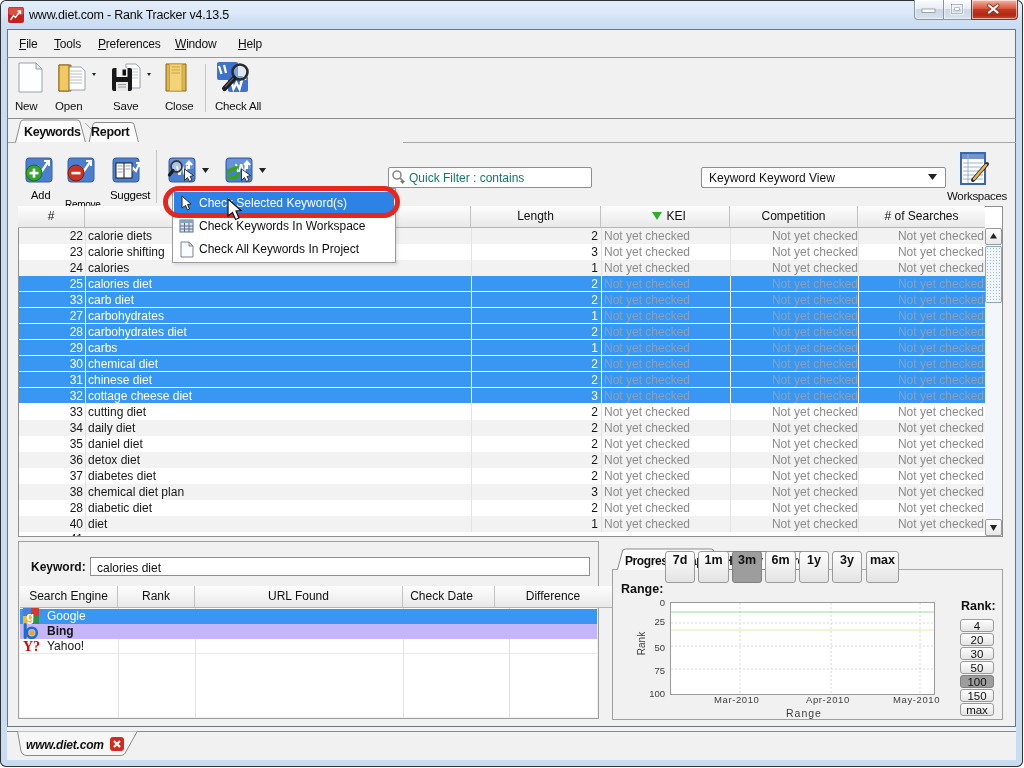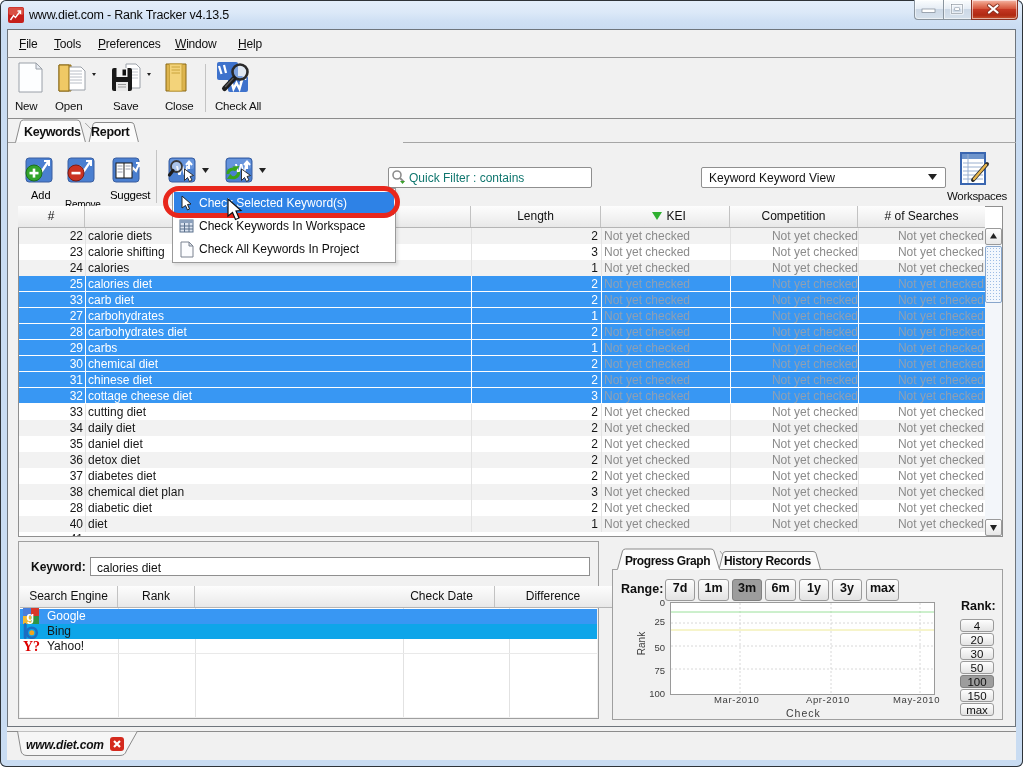--- a/index.html
+++ b/index.html
@@ -58,21 +58,21 @@
 #kwlabel{position:absolute;left:31px;top:560px;font-size:12px;font-weight:bold;color:#101010;}
 #kwinput{position:absolute;left:90px;top:557px;width:500px;height:19px;background:#fff;border:1px solid #8f8f8f;box-sizing:border-box;}
 #kwinput span{position:absolute;left:6px;top:3px;font-size:12px;color:#101010;}
 #setable{position:absolute;left:20px;top:586px;width:577px;height:131px;background:#fff;}
 #sehead{position:absolute;left:20px;top:586px;width:645px;height:22px;background:linear-gradient(180deg,#fdfdfd,#ededed 80%,#e8e8e8);border-bottom:1px solid #b5b5b5;box-sizing:border-box;}
 .serow{position:absolute;left:20px;width:577px;height:15px;font-size:12px;color:#161616;}
 .serow .se{position:absolute;left:27px;top:0px;}
 .serow.sel{background:#3897f3;color:#fff;}
 #br-panel{position:absolute;left:612px;top:569px;width:391px;height:151px;background:#f1f1f1;border:1px solid #9f9f9f;box-sizing:border-box;}
 #rangelabel{position:absolute;left:621px;top:582px;font-size:12.5px;font-weight:bold;color:#101010;}
-.rbtn{position:absolute;top:579px;height:22px;background:linear-gradient(180deg,#fefefe,#e3e3e3);border:1px solid #9a9a9a;border-radius:3px;box-sizing:border-box;font-size:12.5px;font-weight:bold;color:#101010;text-align:center;line-height:16px;}
+.rbtn{position:absolute;top:551px;height:32px;background:linear-gradient(180deg,#fefefe,#e3e3e3);border:1px solid #9a9a9a;border-radius:3px;box-sizing:border-box;font-size:12.5px;font-weight:bold;color:#101010;text-align:center;line-height:16px;}
 .rbtn.pressed{background:#9d9d9d;border-color:#808080;}
 #ranklabel{position:absolute;left:961px;top:599px;font-size:12.5px;font-weight:bold;color:#101010;}
 .kbtn{position:absolute;left:960px;width:34px;height:13px;background:linear-gradient(180deg,#fefefe,#e3e3e3);border:1px solid #9a9a9a;border-radius:3px;box-sizing:border-box;font-size:11.5px;color:#101010;text-align:center;line-height:12px;}
 .kbtn.pressed{background:#9d9d9d;border-color:#808080;}
 
 #chart{position:absolute;left:670px;top:602px;width:263px;height:91px;background:#fff;border:1px solid #9a9a9a;}
 .ylab{position:absolute;font-size:9.5px;color:#3c3c3c;text-align:right;width:30px;}
 .xlab{position:absolute;font-size:9.5px;color:#3c3c3c;top:694px;white-space:nowrap;letter-spacing:0.6px;}
 #datelab{position:absolute;left:786px;top:707px;font-size:10.5px;color:#3c3c3c;letter-spacing:1px;}
 #rankrot{position:absolute;left:630px;top:638px;font-size:10px;color:#3c3c3c;transform:rotate(-90deg);transform-origin:center;}
@@ -592,28 +592,29 @@
 <div class="abs" style="left:175px;top:0;width:1px;height:131px;background:#e2e2e2"></div>
 <div class="abs" style="left:383px;top:0;width:1px;height:131px;background:#e2e2e2"></div>
 <div class="abs" style="left:489px;top:0;width:1px;height:131px;background:#e2e2e2"></div>
 <div class="abs" style="left:0;top:37px;width:577px;height:1px;background:#e9e9e9"></div>
 <div class="abs" style="left:0;top:52px;width:577px;height:1px;background:#e9e9e9"></div>
 <div class="abs" style="left:0;top:67px;width:577px;height:1px;background:#e9e9e9"></div>
 </div>
 <div id="sehead">
  <div class="hcell" style="left:0;width:98px;">Search Engine</div>
  <div class="hcell" style="left:98px;width:77px;">Rank</div>
+ <div class="hcell" style="left:175px;width:208px;">URL Found</div>
  <div class="hcell" style="left:369px;width:106px;">Check Date</div>
  <div class="hcell" style="left:489px;width:88px;border-right:none;">Difference</div>
 </div>
 <div id="serows">
     <div class="serow sel" style="top:609px;">
       <span class="se">Google</span>
     </div>
-    <div class="serow even" style="top:624px;background:#0ea5e9;">
+    <div class="serow even" style="top:624px;background:#c4b5fd;font-weight:bold;">
       <span class="se">Bing</span>
     </div>
     <div class="serow" style="top:639px;">
       <span class="se">Yahoo!</span>
     </div>
   </div>
 
 <svg class="abs" style="left:23px;top:608px" width="16" height="16">
  <rect x="0" y="0" width="8" height="8" fill="#4a7edb"></rect>
     <rect x="8" y="0" width="8" height="8" fill="#d8372a"></rect>
@@ -670,21 +671,21 @@
  </svg>
 </div>
 <div class="ylab" style="left:635px;top:597px;">0</div>
 <div class="ylab" style="left:635px;top:616px;">25</div>
 <div class="ylab" style="left:635px;top:642px;">50</div>
 <div class="ylab" style="left:635px;top:665px;">75</div>
 <div class="ylab" style="left:635px;top:688px;">100</div>
 <div class="xlab" style="left:714px;">Mar-2010</div>
 <div class="xlab" style="left:806px;">Apr-2010</div>
 <div class="xlab" style="left:893px;">May-2010</div>
-<div id="datelab">Check</div>
+<div id="datelab">Range</div>
 <div id="rankrot">Rank</div>
 
 <div id="bstrip"></div>
 <div id="btabbar-line"></div>
 <svg class="abs" style="left:17px;top:731px" width="124" height="26">
  <path d="M0.5 0 L4 20 Q5 24.5 10 24.5 L103 24.5 Q108 24.5 109.3 20 L120.5 0 Z" fill="#f6f6f6" stroke="#8a8a8a"></path>
 </svg>
 <div id="btab-text">www.diet.com</div>
 <svg class="abs" style="left:110px;top:737px" width="15" height="15">
     <rect x="0" y="0" width="14" height="14" rx="3" fill="#d42a1e"></rect>

